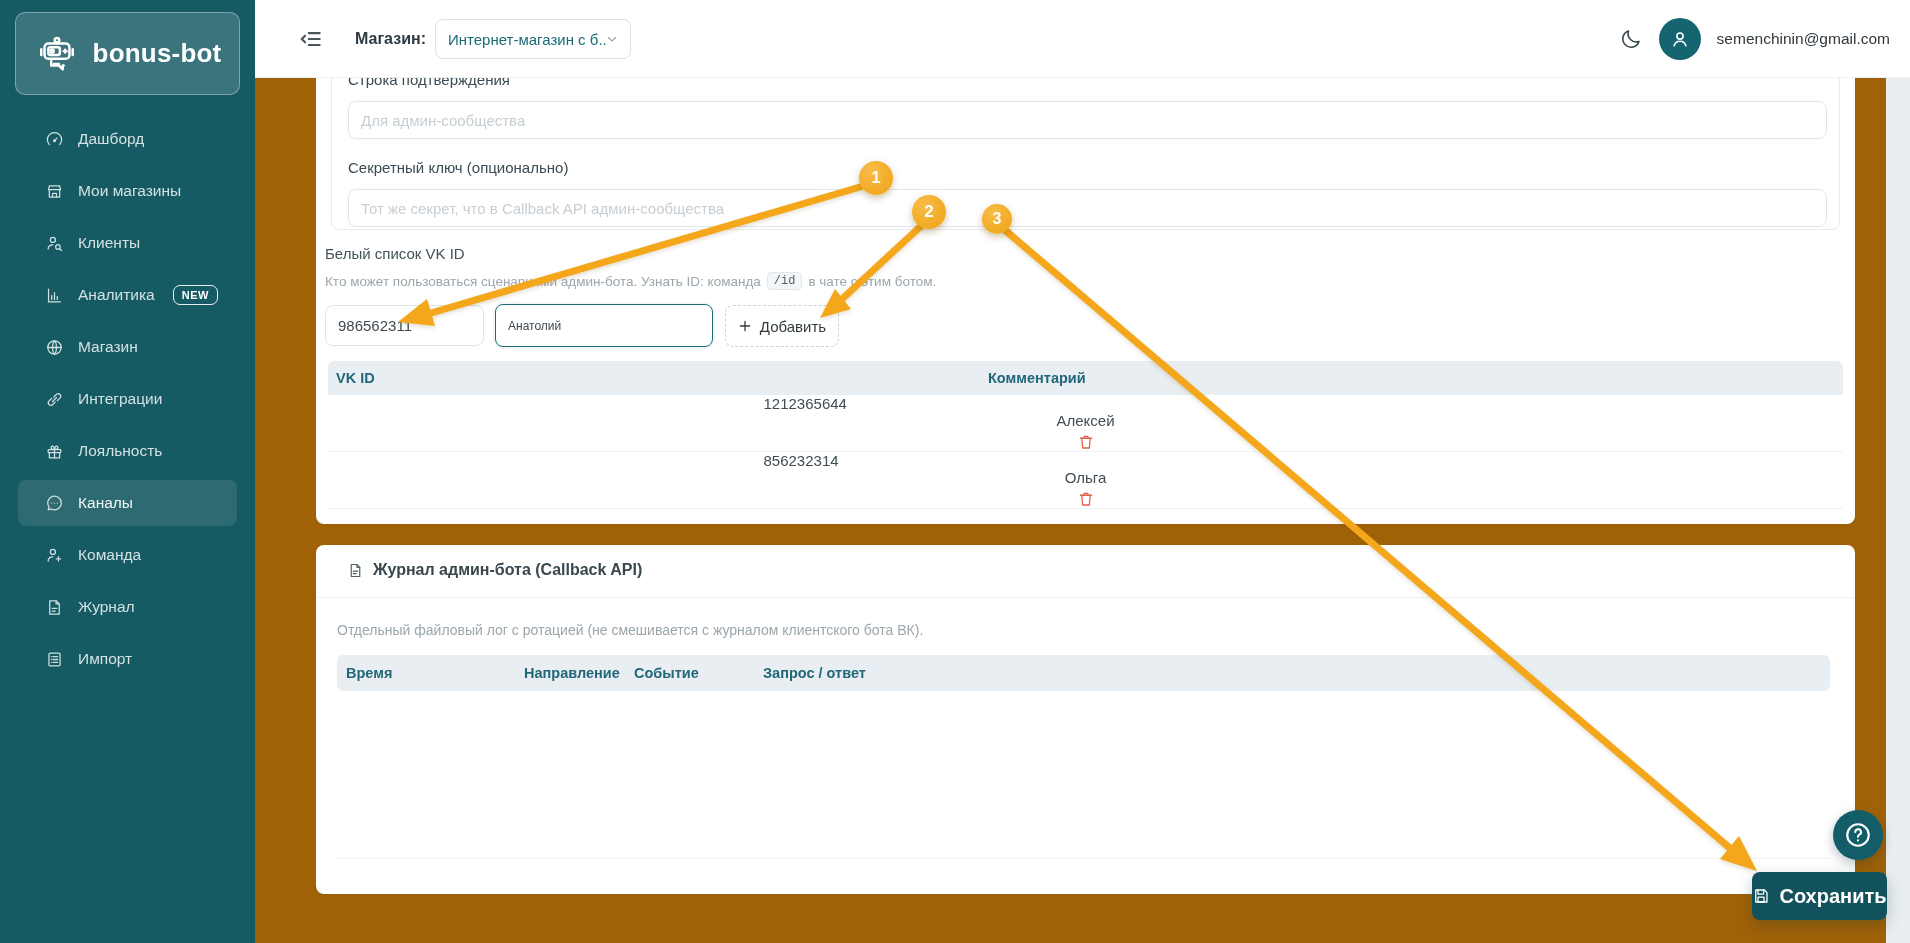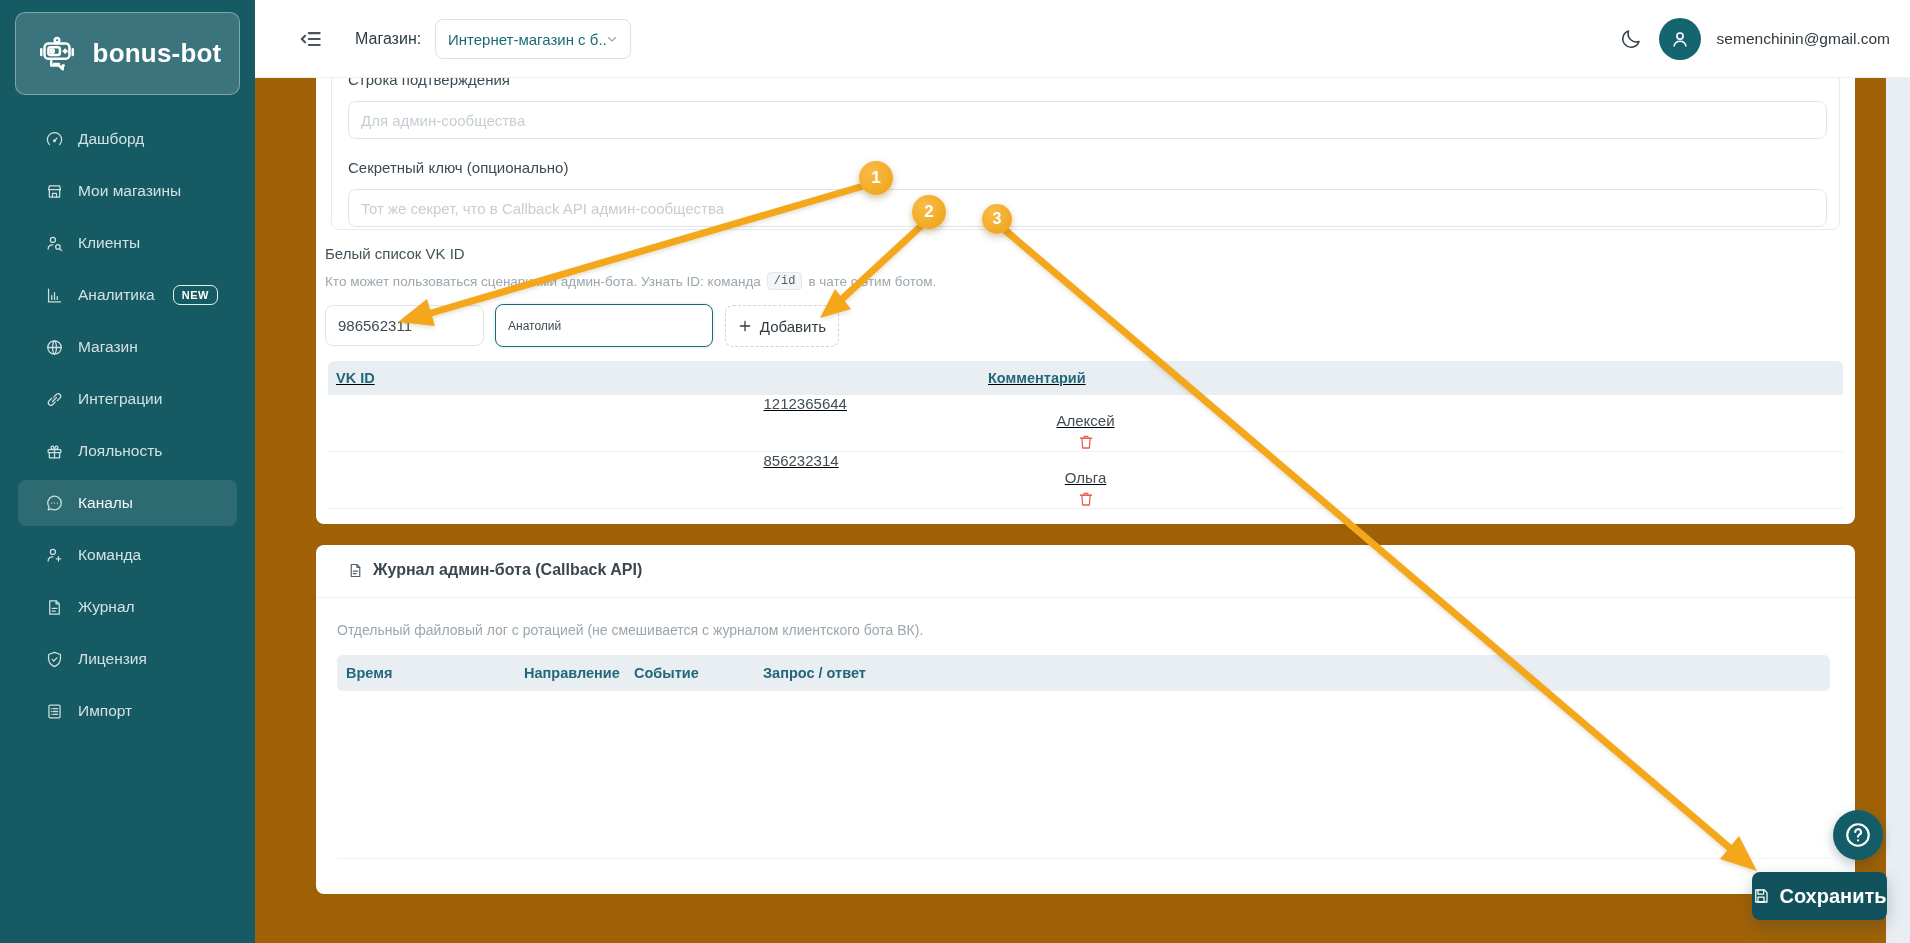--- a/index.html
+++ b/index.html
@@ -20,21 +20,21 @@
   .menu-section { height:46px; margin:0 18px 6px 18px; display:flex; align-items:center;
     padding-left:24px; color:rgba(255,255,255,0.48); font-size:15px; white-space:nowrap; overflow:hidden; }
   .badge-new { margin-left:4px; border:1.5px solid rgba(255,255,255,0.9); color:#fff; font-size:11px;
     font-weight:700; padding:3px 8px; border-radius:7px; letter-spacing:0.5px; }
 
   
   .header { position:absolute; left:255px; top:0; width:1655px; height:78px; background:#fff;
     border-bottom:1px solid #edf0f2; z-index:10; }
   .fold-btn { position:absolute; left:43px; top:26px; width:26px; height:26px; color:#4a555c; cursor:pointer; }
   .store-label { position:absolute; left:100px; top:0; height:78px; display:flex; align-items:center;
-    font-size:16px; color:#2e3a41; font-weight:400; }
+    font-size:16px; color:#2e3a41; font-weight:700; }
   .store-select { position:absolute; left:180px; top:19px; width:196px; height:40px; background:#fff;
     border:1px solid #dce1e4; border-radius:8px; display:flex; align-items:center; padding:0 12px;
     font-size:15px; color:#1a6b78; cursor:pointer; }
   .store-select .sel-text { flex:1; white-space:nowrap; overflow:hidden; }
   .store-select .chev { color:#9aa5ab; width:12px; height:12px; }
   .hdr-right { position:absolute; right:20px; top:0; height:78px; display:flex; align-items:center; gap:16px; }
   .moon-btn { width:24px; height:24px; color:#39454b; cursor:pointer; }
   .avatar { width:42px; height:42px; border-radius:50%; background:#156571; display:flex;
     align-items:center; justify-content:center; color:#fff; cursor:pointer; }
   .user-email { font-size:15.5px; color:#30393f; }
@@ -63,21 +63,21 @@
     border-radius:8px; padding:0 12px; font-size:15px; color:#3f4b52; outline:none;
     font-family:"Liberation Sans", sans-serif; }
   .wl-comment-input { position:absolute; left:179px; top:264px; width:218px; height:43px;
     border:1.5px solid #1a6b78; border-radius:8px; padding:16px 12px; font-size:12px; color:#3f4b52;
     outline:none; font-family:"Liberation Sans", sans-serif; box-shadow:0 0 0 2px rgba(26,107,120,0.06); }
   .add-btn { position:absolute; left:409px; top:265px; width:114px; height:42px; background:#fff;
     border:1px dashed #ccd4d9; border-radius:8px; display:flex; align-items:center; justify-content:center;
     gap:8px; font-size:15px; color:#333c41; cursor:pointer; }
   .add-btn .plus { width:14px; height:14px; color:#333c41; }
 
-  .wl-table { position:absolute; left:12px; top:321px; width:1515px;text-decoration:underline; }
+  .wl-table { position:absolute; left:12px; top:321px; width:1515px; }
   .wl-thead { height:34px; background:#e8eef1; border-radius:6px 6px 0 0; display:flex; align-items:center;
     font-size:14.5px; font-weight:600; color:#23677b; }
   .wl-th1 { width:660px; padding-left:8px; }
   .wl-th2 { flex:1; }
   .wl-row { height:57px; display:flex; align-items:center; border-bottom:1px solid #eef1f3;
     font-size:15px; color:#414d54;flex-direction:column; }
   .wl-c1 { width:660px; padding-left:8px; }
   .wl-c2 { flex:1; }
   .wl-c3 { width:72px; display:flex; justify-content:center; }
   .trash-btn { width:18px; height:18px; color:#e4604e; cursor:pointer; }
@@ -238,29 +238,20 @@
     </div>
     <div class="menu-row">
       <span class="mi">
         <svg viewBox="0 0 24 24" fill="none" stroke="currentColor" stroke-width="1.6" stroke-linecap="round" stroke-linejoin="round">
             <path d="M6 3.5h8l4 4v13H6z"></path>
             <path d="M14 3.5v4h4"></path>
             <path d="M9 13h6M9 16.5h4"></path>
           </svg>
       </span>
       <span>Журнал</span>
-    </div>
-    <div class="menu-row">
-      <span class="mi">
-        <svg viewBox="0 0 24 24" fill="none" stroke="currentColor" stroke-width="1.6" stroke-linecap="round" stroke-linejoin="round">
-            <path d="M12 3l7.5 2.7v5c0 4.6-3.1 8.2-7.5 10.3-4.4-2.1-7.5-5.7-7.5-10.3v-5z"></path>
-            <path d="M9 11.8l2.1 2.1 4-4"></path>
-          </svg>
-      </span>
-      <span>Лицензия</span>
     </div>
     <div class="menu-row">
       <span class="mi">
         <svg viewBox="0 0 24 24" fill="none" stroke="currentColor" stroke-width="1.6" stroke-linecap="round">
             <rect x="5" y="4" width="14" height="16" rx="1.5"></rect>
             <path d="M10 8.5h6M10 12h6M10 15.5h6"></path>
             <path d="M8 8.5h.01M8 12h.01M8 15.5h.01"></path>
           </svg>
       </span>
       <span>Импорт</span>

